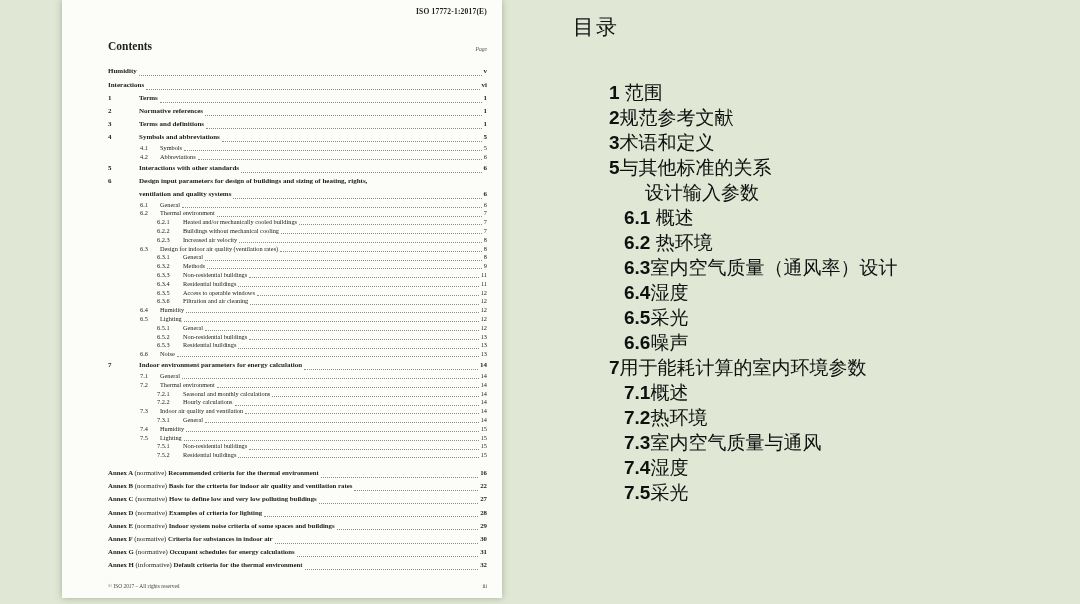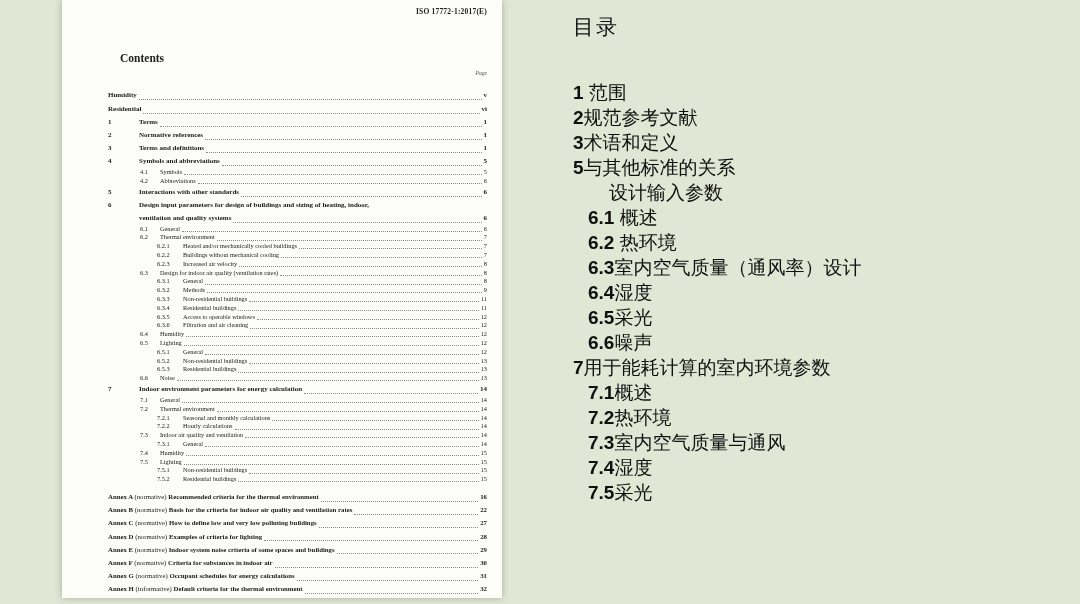--- a/index.html
+++ b/index.html
@@ -7,21 +7,21 @@
        font-family:"Liberation Sans",sans-serif;}
   .stage{position:relative;width:1080px;height:604px;}
 
   
   .page{position:absolute;left:62px;top:0;width:440px;height:598px;
         background:#fcfcf9;box-shadow:0 0 7px rgba(60,70,50,.35);
         font-family:"Liberation Serif",serif;color:#212121;overflow:hidden;}
   .page-inner{position:absolute;left:46px;right:15px;top:0;}
   .page-header{position:absolute;top:7px;right:15px;font-size:7.5px;font-weight:bold;letter-spacing:.2px;}
   .contents-row{margin-top:40px;display:flex;justify-content:space-between;align-items:flex-end;}
-  .contents-title{font-size:11.5px;font-weight:bold;margin:12px;}
+  .contents-title{font-size:11.5px;font-weight:bold;margin:0;}
   .page-label{font-size:5.6px;font-style:italic;color:#555;}
 
   .toc{margin-top:12px;}
   .row{display:flex;align-items:flex-end;}
   .row .num{flex:none;}
   .row .pg{flex:none;text-align:right;}
   .leader{flex:1 1 auto;border-bottom:1px dotted #8a8a8a;margin:0 2px 1.6px 2px;min-width:6px;}
 
   .row.front{font-weight:bold;font-size:7px;line-height:14px;}
   .row.l1{font-weight:bold;font-size:7px;line-height:13px;}
@@ -37,21 +37,21 @@
   .wrap-title{white-space:nowrap;}
 
   .page-footer{margin-top:11px;display:flex;justify-content:space-between;
                font-size:5.4px;color:#444;}
 
   
   .translation{position:absolute;left:573px;top:12px;width:495px;color:#101010;
                font-size:19px;line-height:25px;
                font-family:"Liberation Sans",sans-serif;}
   .trans-title{font-size:21px;line-height:30px;margin-bottom:38px;font-weight:500;letter-spacing:2px;}
-  .t-line{white-space:nowrap;}
+  .t-line{white-space:nowrap;margin-left:36px;}
   .t-line .tnum{font-weight:bold;}
   .t-line.ind1{padding-left:15px;}
   .t-line.ind2{padding-left:36px;}
 </style>
 </head>
 <body>
 
 <div class="stage">
 
   <div class="page">
@@ -61,21 +61,21 @@
         <h1 class="contents-title">Contents</h1>
         <span class="page-label">Page</span>
       </div>
       <div class="toc" id="toc">
           <div class="row front">
             <span class="title">Humidity</span>
             <span class="leader"></span>
             <span class="pg">v</span>
           </div>
           <div class="row front">
-            <span class="title">Residential</span>
+            <span class="title">Interactions</span>
             <span class="leader"></span>
             <span class="pg">vi</span>
           </div>
           <div class="row l1">
             <span class="num">1</span>
             <span class="title">Terms</span>
             <span class="leader"></span>
             <span class="pg">1</span>
           </div>
           <div class="row l1">
@@ -109,21 +109,21 @@
             <span class="pg">6</span>
           </div>
           <div class="row l1">
             <span class="num">5</span>
             <span class="title">Interactions with other standards</span>
             <span class="leader"></span>
             <span class="pg">6</span>
           </div>
           <div class="row l1">
             <span class="num">6</span>
-            <span class="title wrap-title">Design input parameters for design of buildings and sizing of heating, indoor,</span>
+            <span class="title wrap-title">Design input parameters for design of buildings and sizing of heating, rights,</span>
           </div>
           <div class="row l1 cont">
             <span class="num"></span>
             <span class="title">ventilation and quality systems</span>
             <span class="leader"></span>
             <span class="pg">6</span>
           </div>
           <div class="row l2">
             <span class="num">6.1</span>
             <span class="title">General</span>

